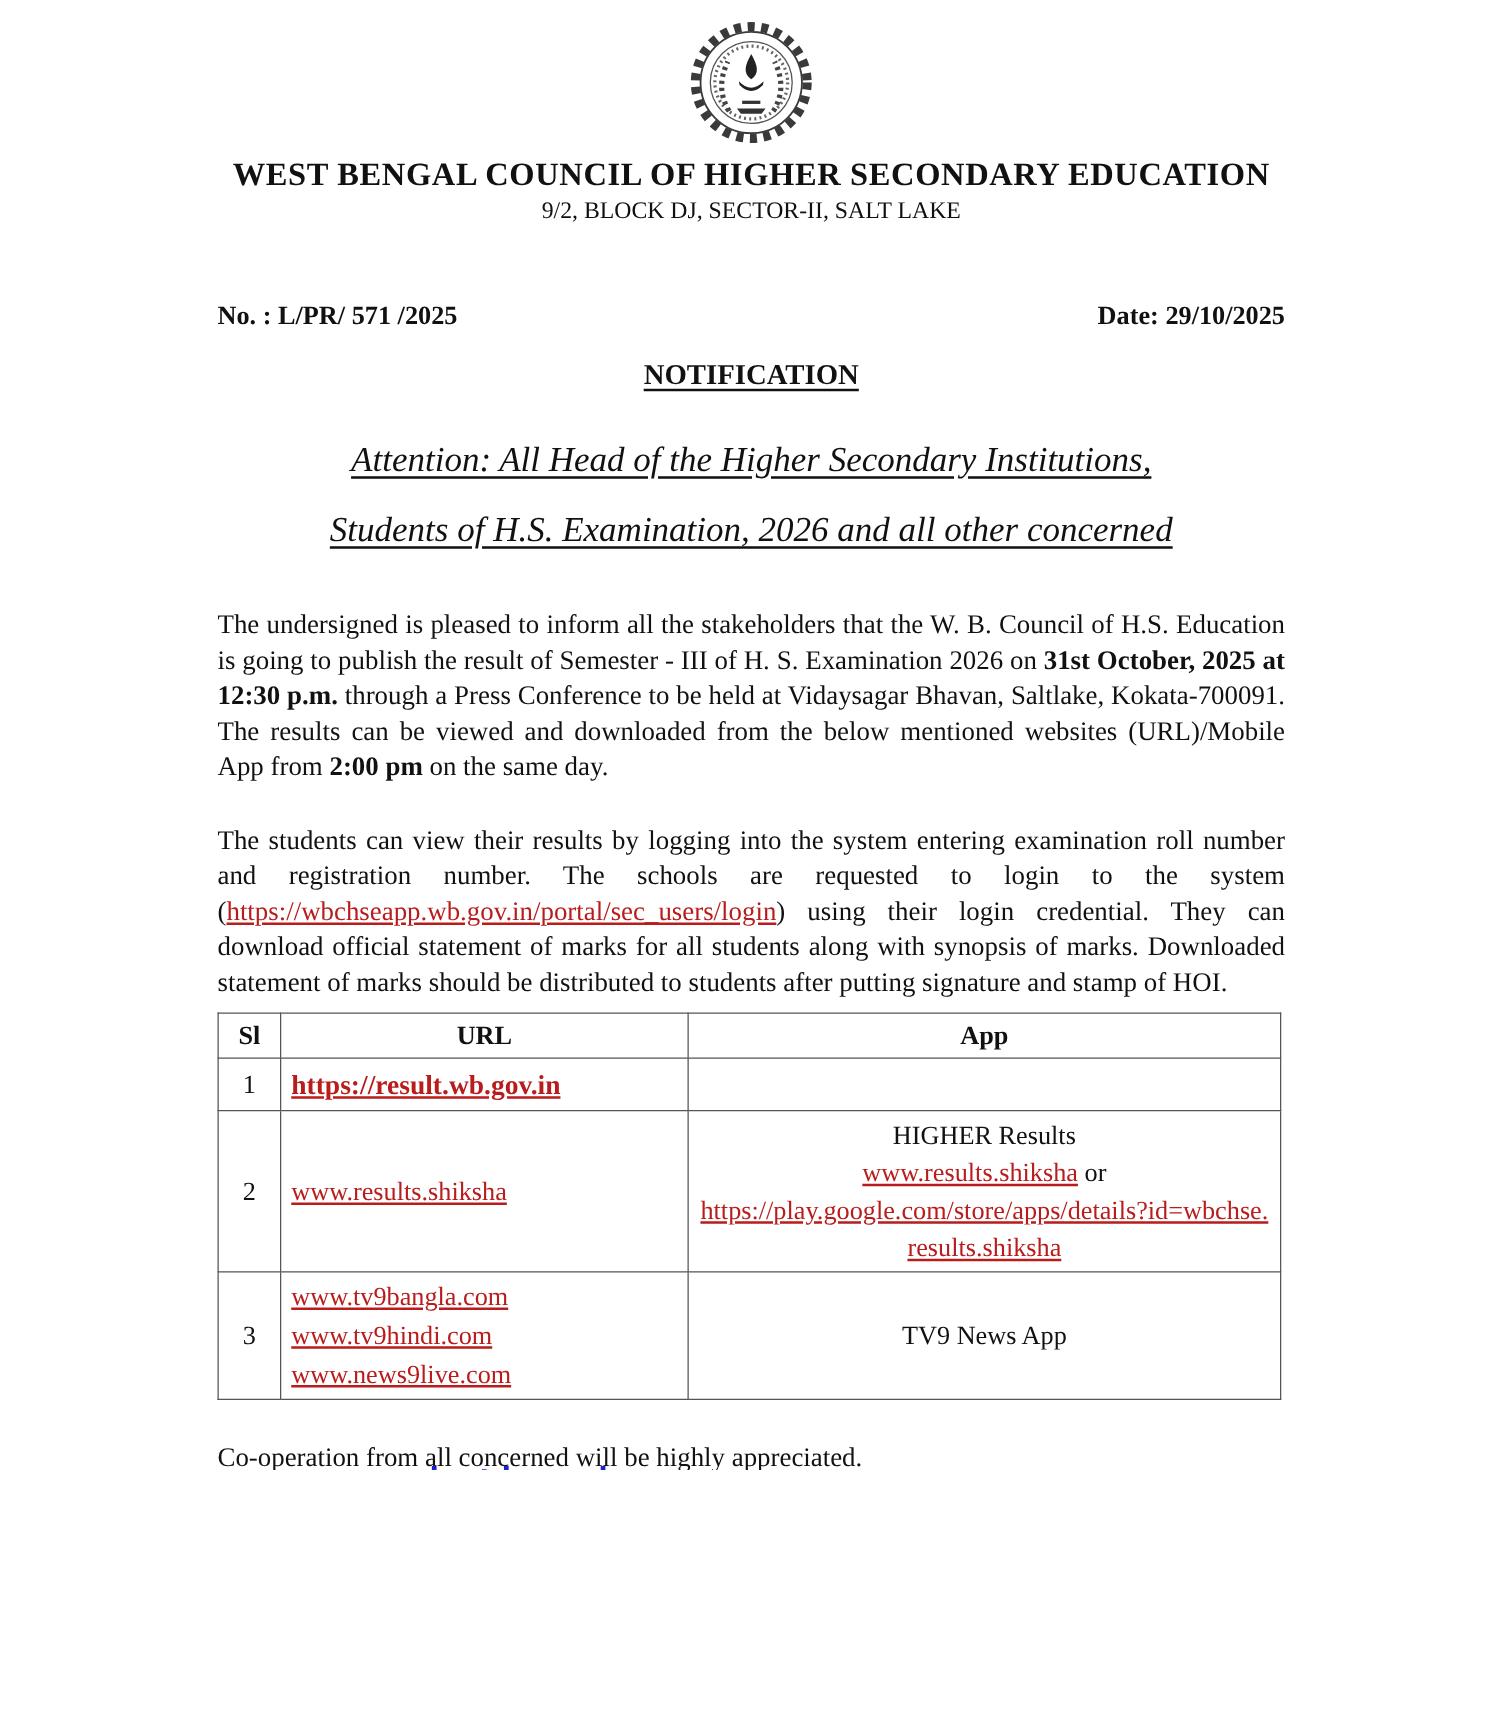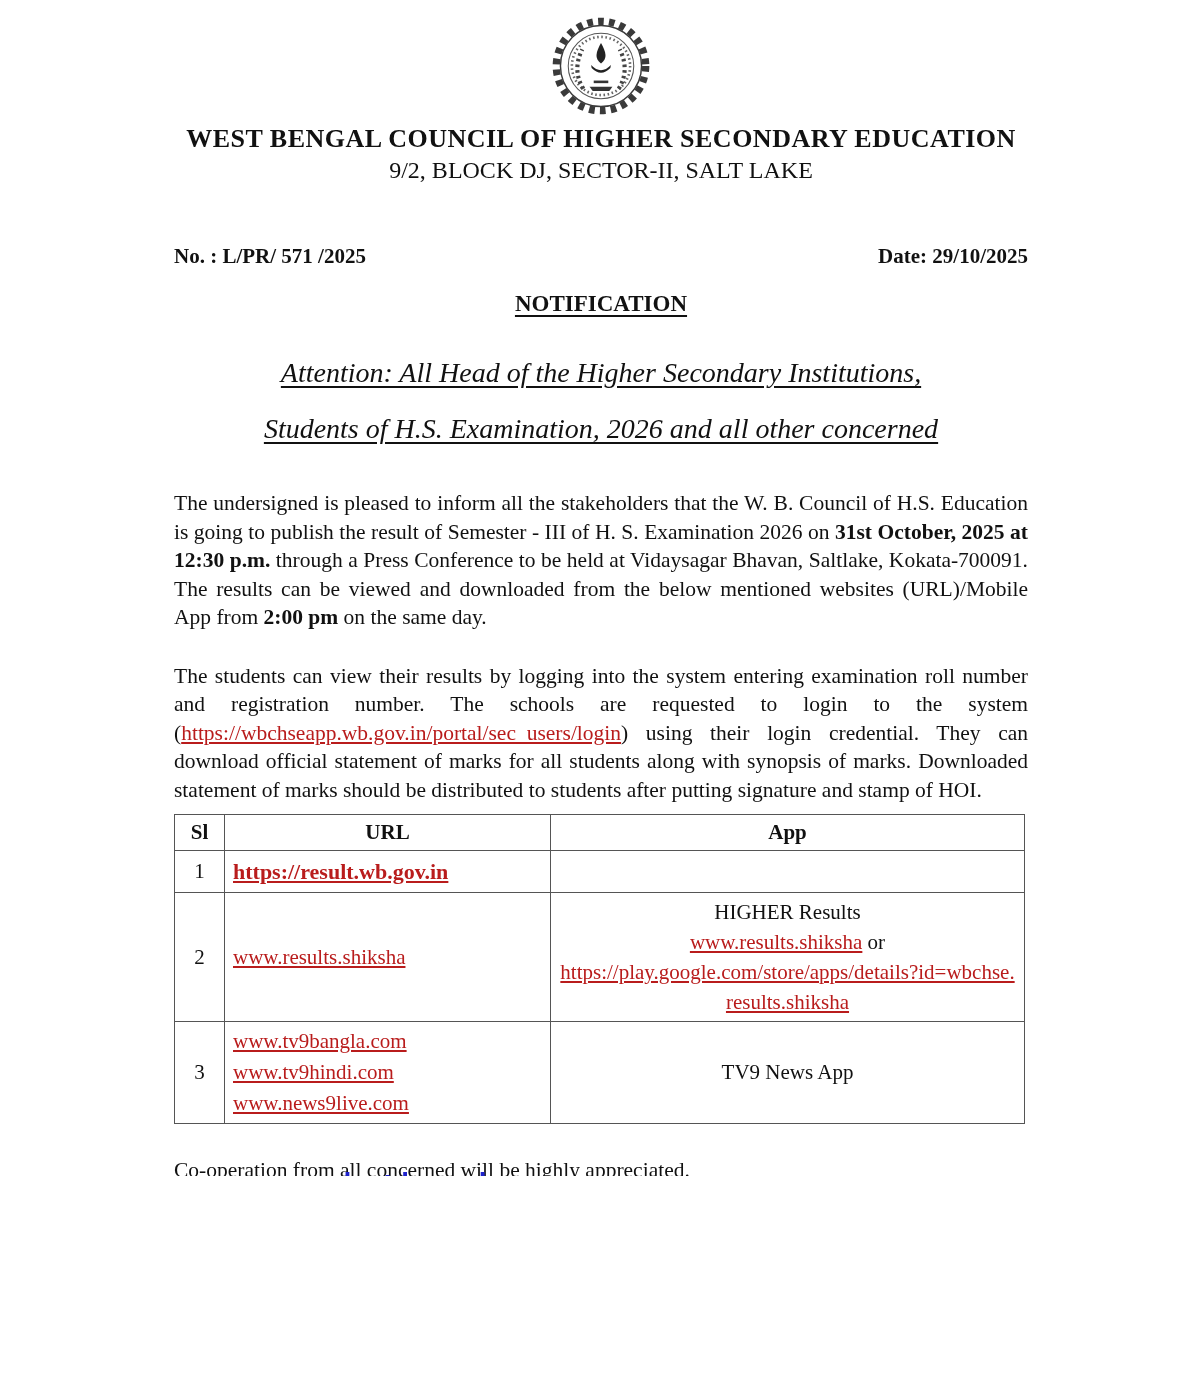--- a/index.html
+++ b/index.html
@@ -13,21 +13,21 @@
     color: #111111;
     overflow: hidden;
   }
   .content { padding: 14px 172px 0 174px; }
 
   
   .seal-wrap { text-align: center; }
   .seal { width: 104px; height: 104px; display: inline-block; }
   .org-name { text-align: center; font-weight: bold; font-size: 26px; letter-spacing: .5px; margin-top: 2px; }
   .building  { text-align: center; font-weight: bold; font-size: 21px; letter-spacing: 7px; margin-top: 3px; }
-  .address   { text-align: center; font-size: 24px; margin-top: 3px; }
+  .address   { text-align: center; font-size: 19px; margin-top: 3px; }
   .city      { text-align: center; font-size: 20px; margin-top: 3px; }
 
   
   .meta-row { display: flex; justify-content: space-between; font-weight: bold; font-size: 21px; margin-top: 60px; }
 
   
   .notif-heading { text-align: center; font-weight: bold; font-size: 23px; margin-top: 22px; }
   .notif-heading span { text-decoration: underline; text-underline-offset: 4px; text-decoration-thickness: 2px; }
   .attention { text-align: center; font-size: 28px; margin-top: 28px; line-height: 2.0; font-style: italic; }
   .attention span { text-decoration: underline; text-underline-offset: 4px; }

